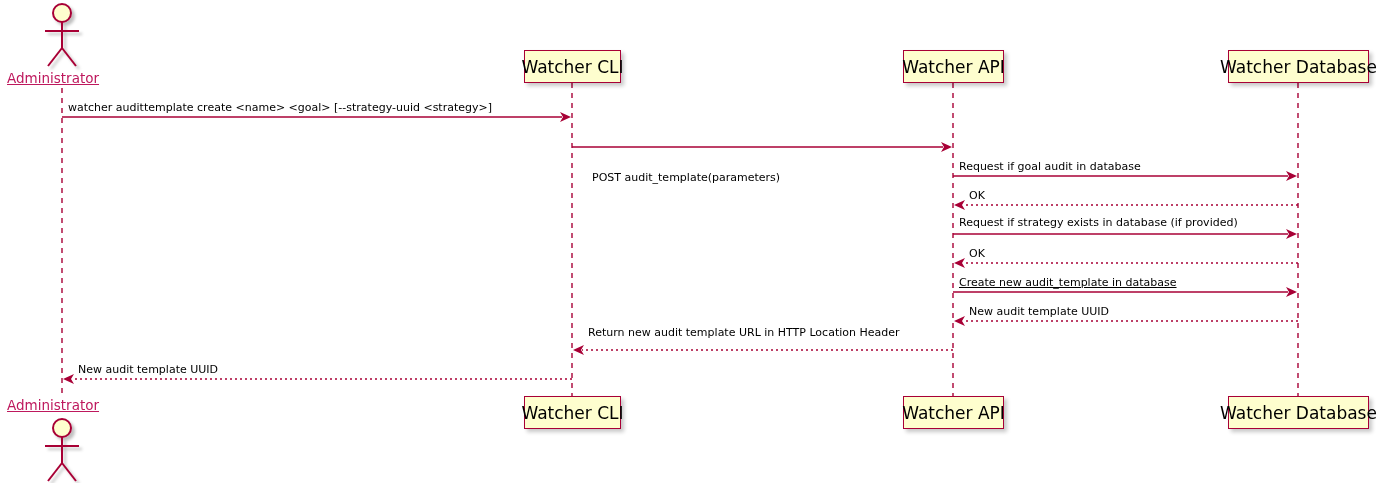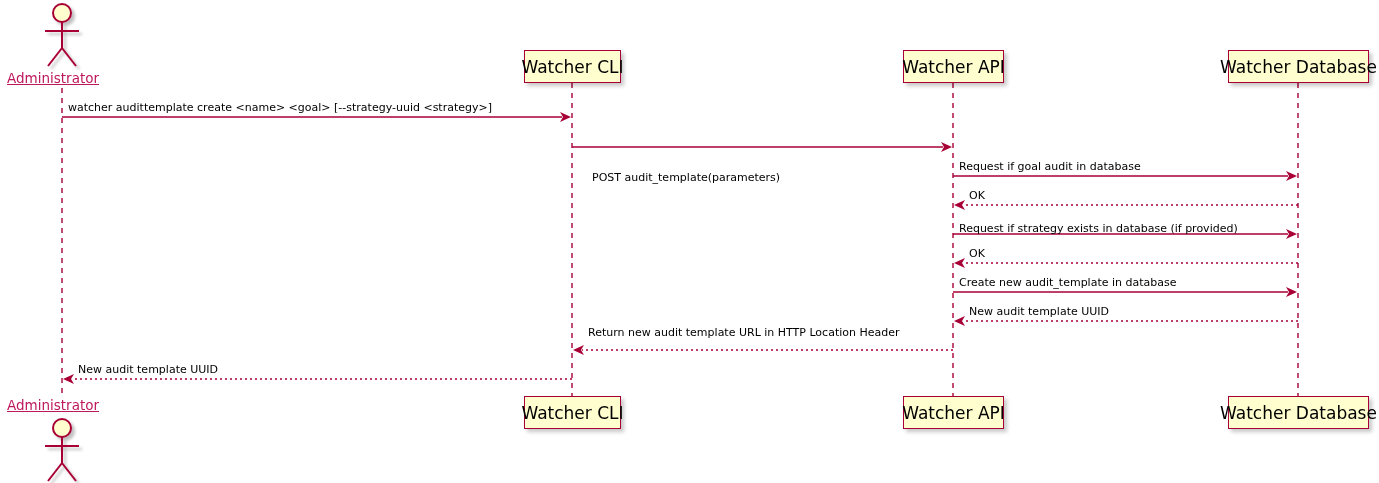--- a/index.html
+++ b/index.html
@@ -133,21 +133,21 @@
   </div>
 
   <div class="actor-label" style="left:7px; top:70px;">Administrator</div>
   <div class="actor-label" style="left:7px; top:397px;">Administrator</div>
 
   <div id="msg-labels">
       <div class="msg-label" style="left: 68px; top: 101px;">watcher audittemplate create &lt;name&gt; &lt;goal&gt; [--strategy-uuid &lt;strategy&gt;]</div>
       <div class="msg-label" style="left: 592px; top: 131px; margin-top: 40px;">POST audit_template(parameters)</div>
       <div class="msg-label" style="left: 959px; top: 160px;">Request if goal audit in database</div>
       <div class="msg-label" style="left: 969px; top: 189px;">OK</div>
-      <div class="msg-label" style="left: 959px; top: 222px;">Request if strategy exists in database (if provided)</div>
+      <div class="msg-label" style="left: 959px; top: 216px;">Request if strategy exists in database (if provided)</div>
       <div class="msg-label" style="left: 969px; top: 247px;">OK</div>
-      <div class="msg-label" style="left: 959px; top: 276px;">Create new audit_template in database</div>
+      <div class="msg-label" style="left: 959px; top: 276px; text-decoration: underline;">Create new audit_template in database</div>
       <div class="msg-label" style="left: 969px; top: 305px;">New audit template UUID</div>
       <div class="msg-label" style="left: 588px; top: 326px;">Return new audit template URL in HTTP Location Header</div>
       <div class="msg-label" style="left: 78px; top: 363px;">New audit template UUID</div>
     </div>
 
 </div>
 
 </body></html>

